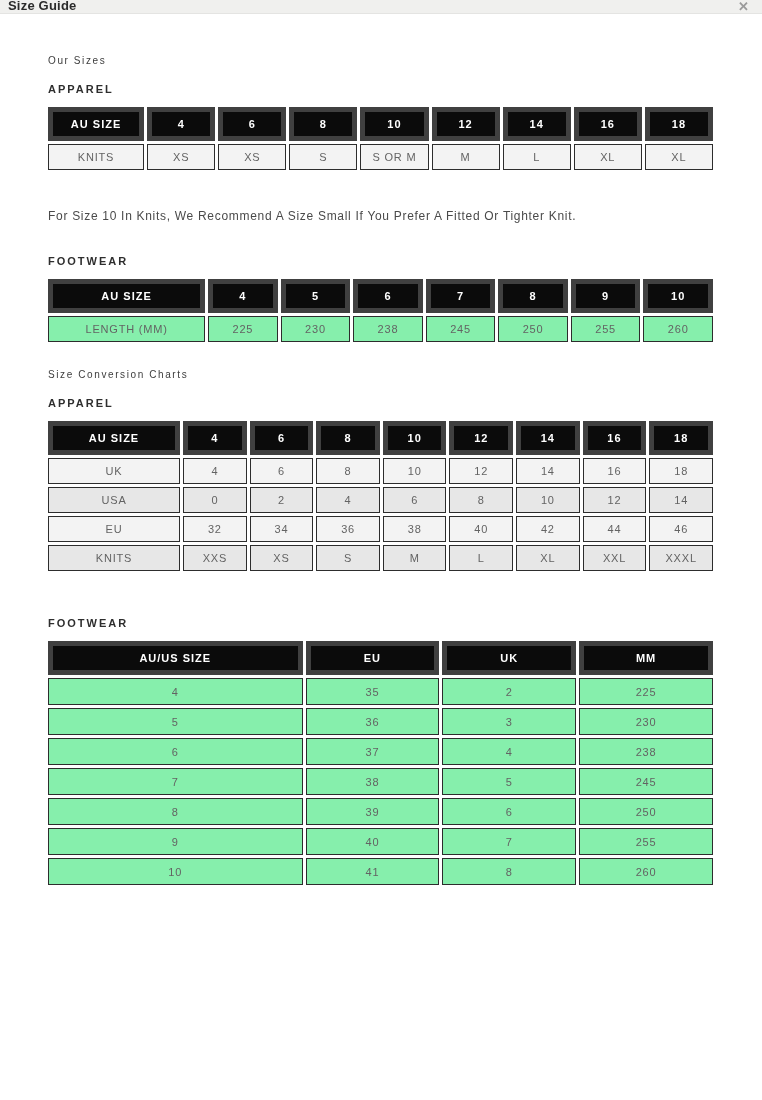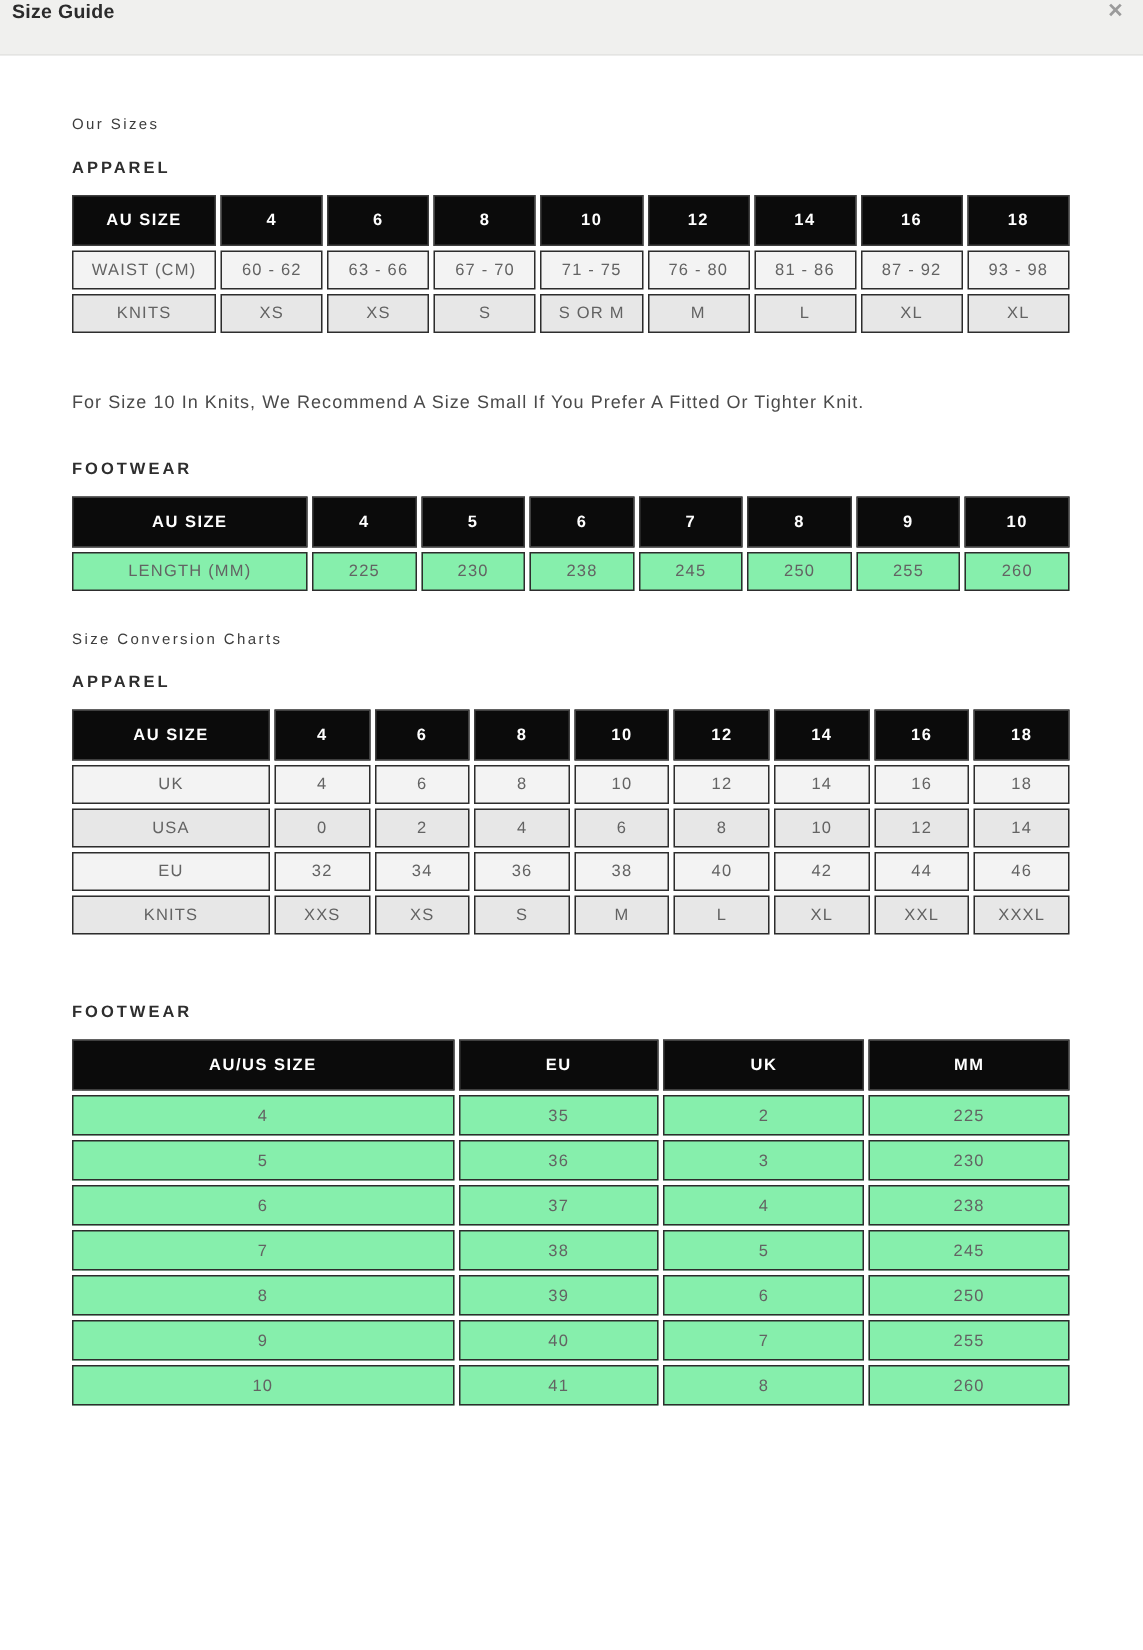--- a/index.html
+++ b/index.html
@@ -4,25 +4,25 @@
 <style>
   * { margin: 0; padding: 0; box-sizing: border-box; }
   html, body {
     width: 762px; height: 1100px;
     background: #ffffff;
     font-family: "Liberation Sans", "DejaVu Sans", sans-serif;
     overflow: hidden;
   }
   
   .topbar {
-    height: 37px;
+    height: 14px;
     background: #f0f0ee;
     border-bottom: 1px solid #e4e4e2;
     display: flex;
-    align-items: flex-start;
+    align-items: flex-end;
     justify-content: space-between;
     padding: 0 13px 0 8px;
   }
   .topbar-title {
     font-size: 13px;
     font-weight: bold;
     color: #2b2b2b;
     letter-spacing: 0.2px;
   }
   .close-btn {
@@ -61,21 +61,21 @@
     width: 100%;
     border-collapse: separate;
     border-spacing: 3px;
     table-layout: fixed;
     margin-left: -3px;
     margin-right: -3px;
     width: calc(100% + 6px);
   }
   th {
     background: #0b0b0b;
-    border: 1px solid #404040;
+    border: 5px solid #404040;
     color: #ffffff;
     font-size: 11px;
     font-weight: bold;
     letter-spacing: 1px;
     height: 34px;
     text-align: center;
   }
   td {
     background: #f3f3f3;
     border: 1px solid #2d2d2d;
@@ -118,31 +118,20 @@
           <th>8</th>
           <th>10</th>
           <th>12</th>
           <th>14</th>
           <th>16</th>
           <th>18</th>
         </tr>
       </thead>
       <tbody>
         <tr>
-          <td>WAIST (CM)</td>
-          <td>60 - 62</td>
-          <td>63 - 66</td>
-          <td>67 - 70</td>
-          <td>71 - 75</td>
-          <td>76 - 80</td>
-          <td>81 - 86</td>
-          <td>87 - 92</td>
-          <td>93 - 98</td>
-        </tr>
-        <tr>
           <td>KNITS</td>
           <td>XS</td>
           <td>XS</td>
           <td>S</td>
           <td>S OR M</td>
           <td>M</td>
           <td>L</td>
           <td>XL</td>
           <td>XL</td>
         </tr>

